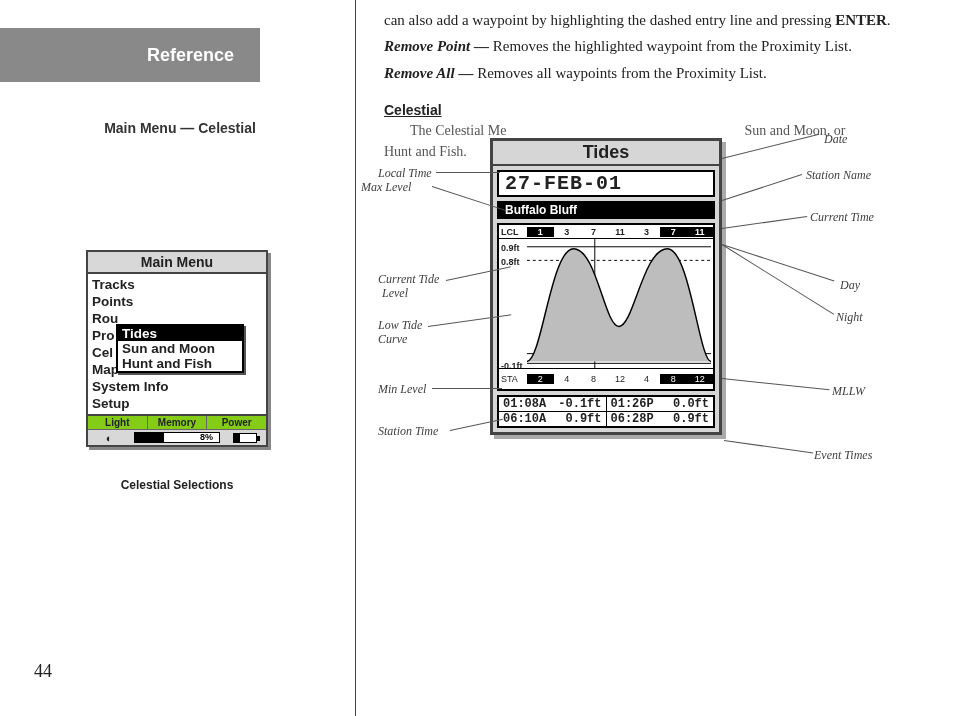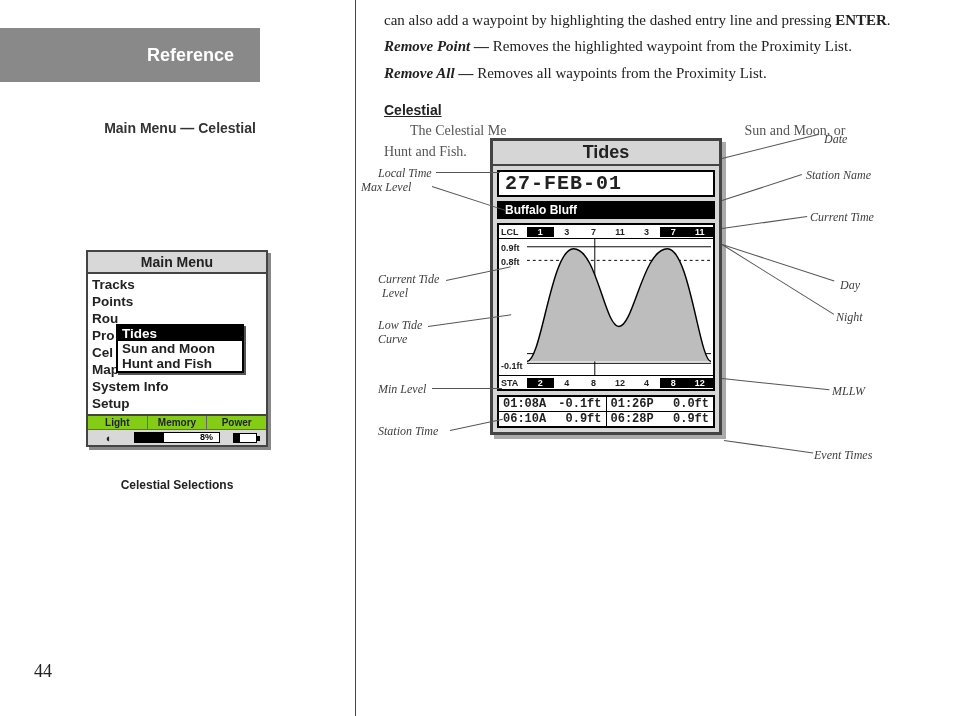--- a/index.html
+++ b/index.html
@@ -260,23 +260,23 @@
   }
   .chart-area {
     position: absolute;
     left: 28px; right: 2px; top: 14px; bottom: 14px;
   }
   .chart-area svg { width: 100%; height: 100%; display: block; }
   .sta-row {
     position: absolute;
     left: 0; right: 0; bottom: 0;
     display: flex;
-    font-size: 9px; font-weight: bold;
+    font-size: 9px; font-weight: normal;
     border-top: 1px solid #000;
-    height: 14px;
+    height: 21px;
     align-items: center;
     background: #fff;
   }
   .sta-row .lab { width: 28px; padding-left: 2px; }
   .sta-row .seg { flex: 1; text-align: center; }
   .sta-row .night { background: #000; color: #fff; }
   .tides-events {
     margin: 0 4px 4px 4px;
     background: #fff;
     border: 2px solid #000;

